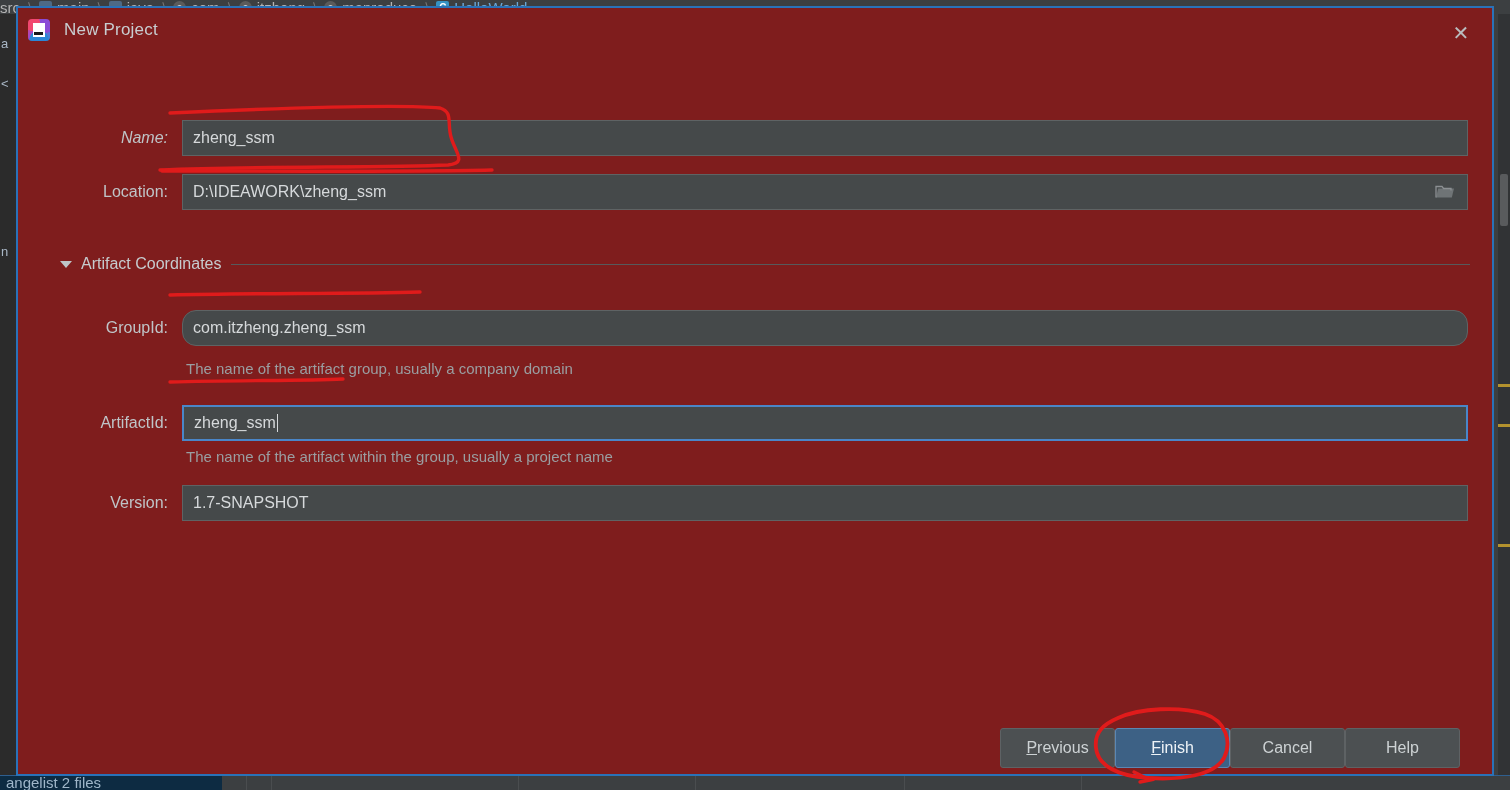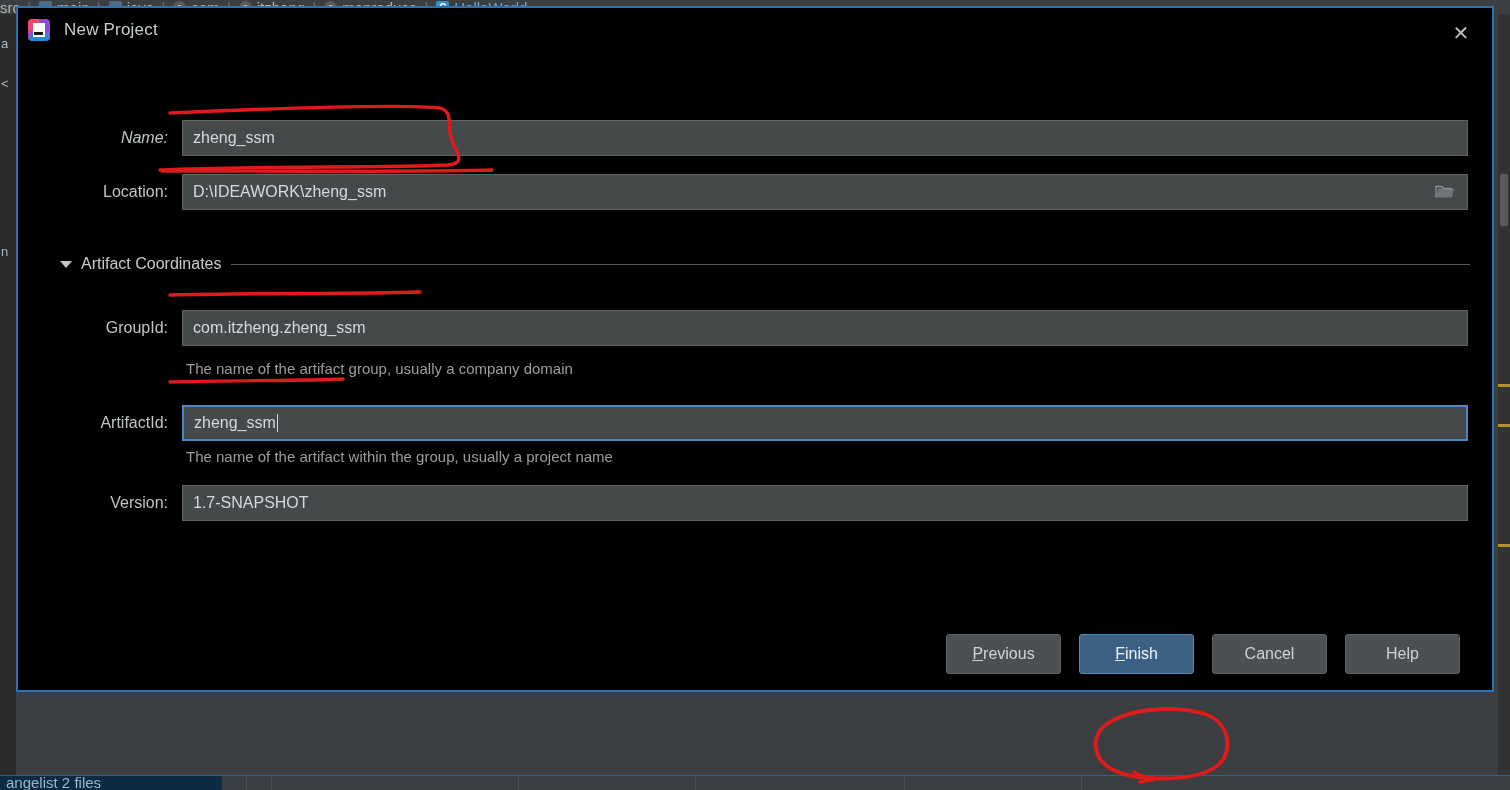--- a/index.html
+++ b/index.html
@@ -128,22 +128,22 @@
   .status-cells { display: flex; height: 14px; align-items: stretch; }
   .status-cell {
     border-right: 1px solid #4a4d4f;
     height: 14px;
   }
 
   
   .dialog {
     position: absolute;
     left: 16px; top: 6px;
-    width: 1478px; height: 686px;
-    background: #000000;
+    width: 1478px; height: 770px;
+    background: #7f1d1d;
     border: 2px solid #2a72b8;
     box-sizing: border-box;
   }
   .dialog-title-bar {
     position: relative;
     height: 44px;
     display: flex;
     align-items: center;
     padding-left: 10px;
   }
@@ -261,22 +261,21 @@
     color: #9a9ea1;
   }
 
   
   .footer {
     position: absolute;
     left: 0; right: 0; bottom: 6px;
     height: 60px;
     display: flex;
     justify-content: flex-end;
-    align-items: center;
-    gap: 18px;
+    align-items: flex-end;
     padding-right: 32px;
     box-sizing: border-box;
   }
   .btn {
     min-width: 115px;
     height: 40px;
     background: #4c5052;
     border: 1px solid #5e6264;
     border-radius: 3px;
     color: #cdd2d4;
@@ -401,21 +400,21 @@
       </div>
 
       <div class="section-header" style="left:42px; top:203px; width:1410px;">
         <span class="twisty"></span>
         <span class="section-title">Artifact Coordinates</span>
         <span class="section-rule"></span>
       </div>
 
       <div class="row" style="left:0px; top:258px; width:1450px;">
         <div class="row-label" style="width:164px;">GroupId:</div>
-        <div class="field" style="width:1286px;" title="Enter groupId">
+        <div class="field" style="width:1286px;border-radius:14px;" title="Enter groupId">
           <span>com.itzheng.zheng_ssm</span>
         </div>
       </div>
       <div class="hint" style="left:168px; top:308px;">The name of the artifact group, usually a company domain</div>
 
       <div class="row" style="left:0px; top:346px; width:1450px;margin-top:7px;">
         <div class="row-label" style="width:164px;">ArtifactId:</div>
         <div class="field focused" style="width:1286px;" title="Enter artifactId">
           <span>zheng_ssm</span>
             <span class="caret"></span>

